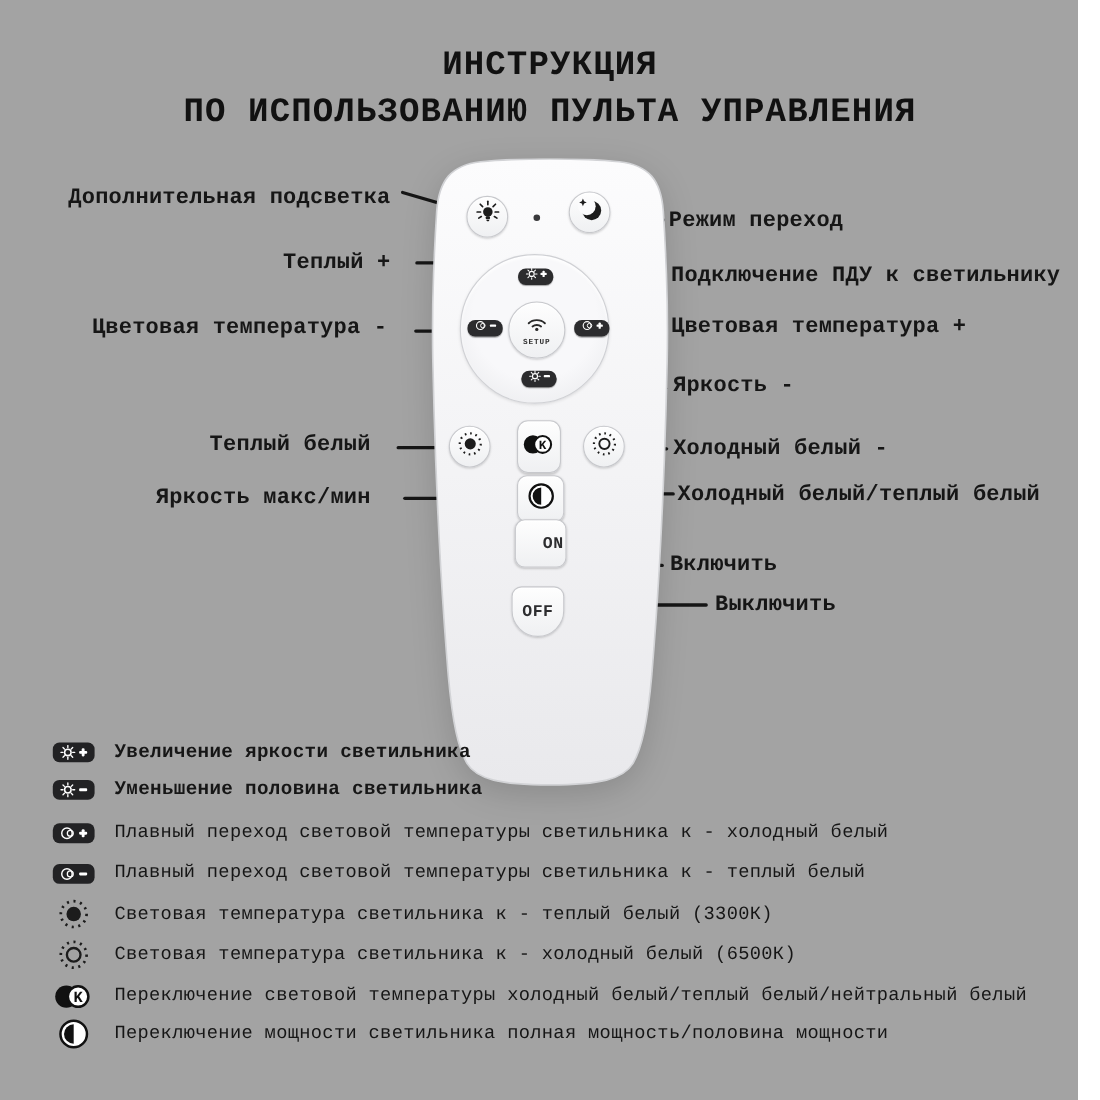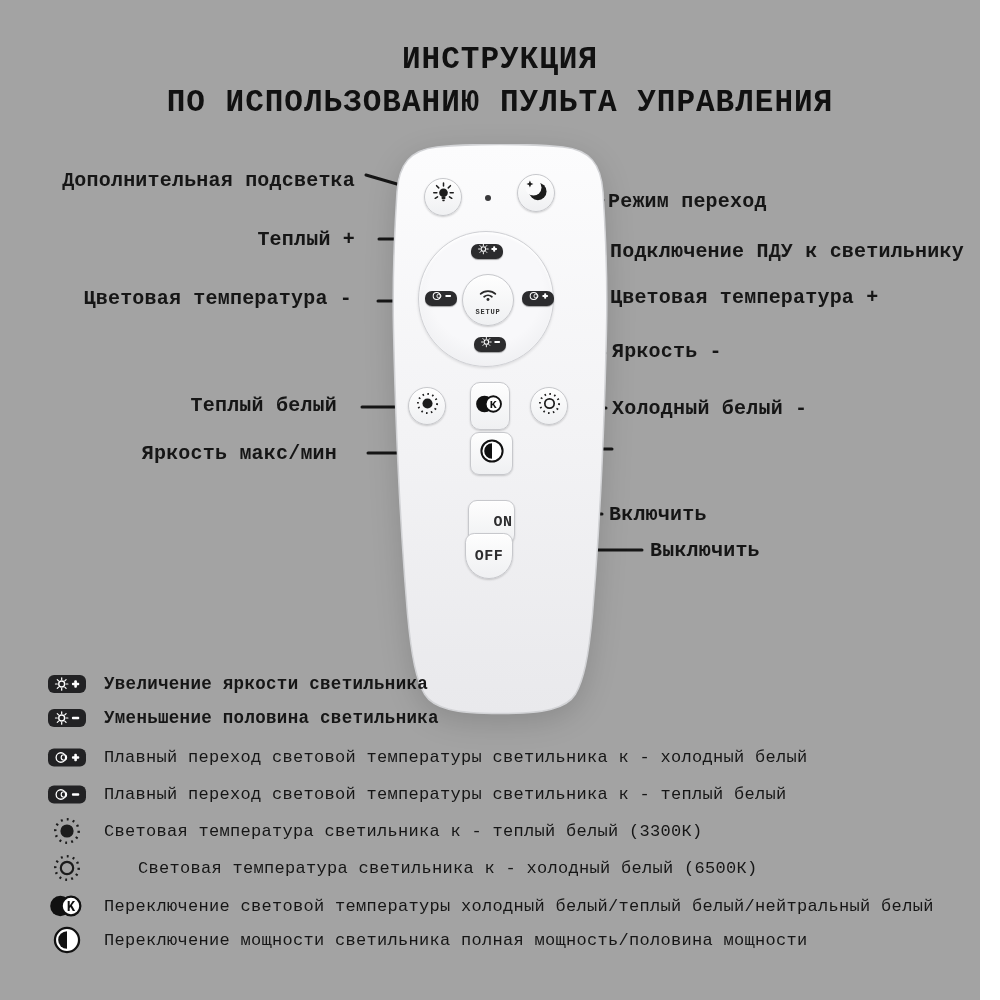--- a/index.html
+++ b/index.html
@@ -207,39 +207,40 @@
     </div>
 
     <div class="rbtn" style="left:85px;top:288px;width:43px;height:43px;border-radius:9px;">
       <span>
         <svg width="26" height="26" viewBox="0 0 26 26">
           <circle cx="13" cy="13" r="10.6" fill="#fff" stroke="#111" stroke-width="2"></circle>
           <path d="M13,5.2 A7.8,7.8 0 0 0 13,20.8 Z" fill="#111"></path>
         </svg>
       </span>
     </div>
-    <div class="rbtn" style="left:83px;top:356px;width:47px;height:44px;border-radius:9px;padding-left:23px;">
+    <div class="rbtn" style="left:83px;top:328px;width:47px;height:44px;border-radius:9px;padding-left:23px;">
       <span class="onoff">ON</span>
     </div>
     <div class="rbtn" style="left:80px;top:389px;width:48px;height:46px;border-radius:10px 10px 26px 26px;">
       <span class="onoff">OFF</span>
     </div>
   </div>
 
   <div class="lbl right-al" style="right:625px;top:180px;">Дополнительная подсветка</div>
   <div class="lbl right-al" style="right:625px;top:239px;">Теплый +</div>
   <div class="lbl right-al" style="right:628px;top:298px;">Цветовая температура -</div>
   <div class="lbl right-al" style="right:643px;top:405px;">Теплый белый</div>
   <div class="lbl right-al" style="right:643px;top:453px;">Яркость макс/мин</div>
 
   <div class="lbl" style="left:608px;top:201px;">Режим переход</div>
   <div class="lbl" style="left:610px;top:251px;">Подключение ПДУ к светильнику</div>
   <div class="lbl" style="left:610px;top:297px;">Цветовая температура +</div>
   <div class="lbl" style="left:612px;top:351px;">Яркость -</div>
   <div class="lbl" style="left:612px;top:408px;">Холодный белый -</div>
+  <div class="lbl" style="left:616px;top:450px;">Холодный белый/теплый белый</div>
   <div class="lbl" style="left:609px;top:514px;">Включить</div>
   <div class="lbl" style="left:650px;top:550px;">Выключить</div>
 
   <div class="lg-row lg-bold" style="top:684px;text-align:center;">
     <span class="lg-ic">
       <span class="lg-pill">
           <svg width="34" height="18" viewBox="0 0 40 22">
         <circle cx="13.5" cy="11" r="3.6" fill="none" stroke="#fff" stroke-width="1.7"></circle>
         <g stroke="#fff" stroke-width="1.5" stroke-linecap="round">
           <line x1="13.5" y1="5.6" x2="13.5" y2="3.4"></line>
@@ -311,21 +312,21 @@
   <div class="lg-row" style="top:831px;">
     <span class="lg-ic">
       <svg width="32" height="32" viewBox="0 0 30 30">
         <circle cx="15" cy="15" r="11" fill="none" stroke="#1c1c1c" stroke-width="2.3" stroke-dasharray="1.8 3.9"></circle>
         <circle cx="15" cy="15" r="6.2" fill="#1c1c1c"></circle>
       </svg>
     </span>
     <span class="lg-tx">Световая температура светильника к - теплый белый (3300К)</span>
   </div>
 
-  <div class="lg-row" style="top:868px;gap:34px;">
+  <div class="lg-row" style="top:868px;">
     <span class="lg-ic">
       <svg width="32" height="32" viewBox="0 0 30 30">
         <circle cx="15" cy="15" r="11" fill="none" stroke="#1c1c1c" stroke-width="2.3" stroke-dasharray="1.8 3.9"></circle>
         <circle cx="15" cy="15" r="5.8" fill="none" stroke="#1c1c1c" stroke-width="2"></circle>
       </svg>
     </span>
     <span class="lg-tx">Световая температура светильника к - холодный белый (6500К)</span>
   </div>
 
   <div class="lg-row" style="top:906px;">

